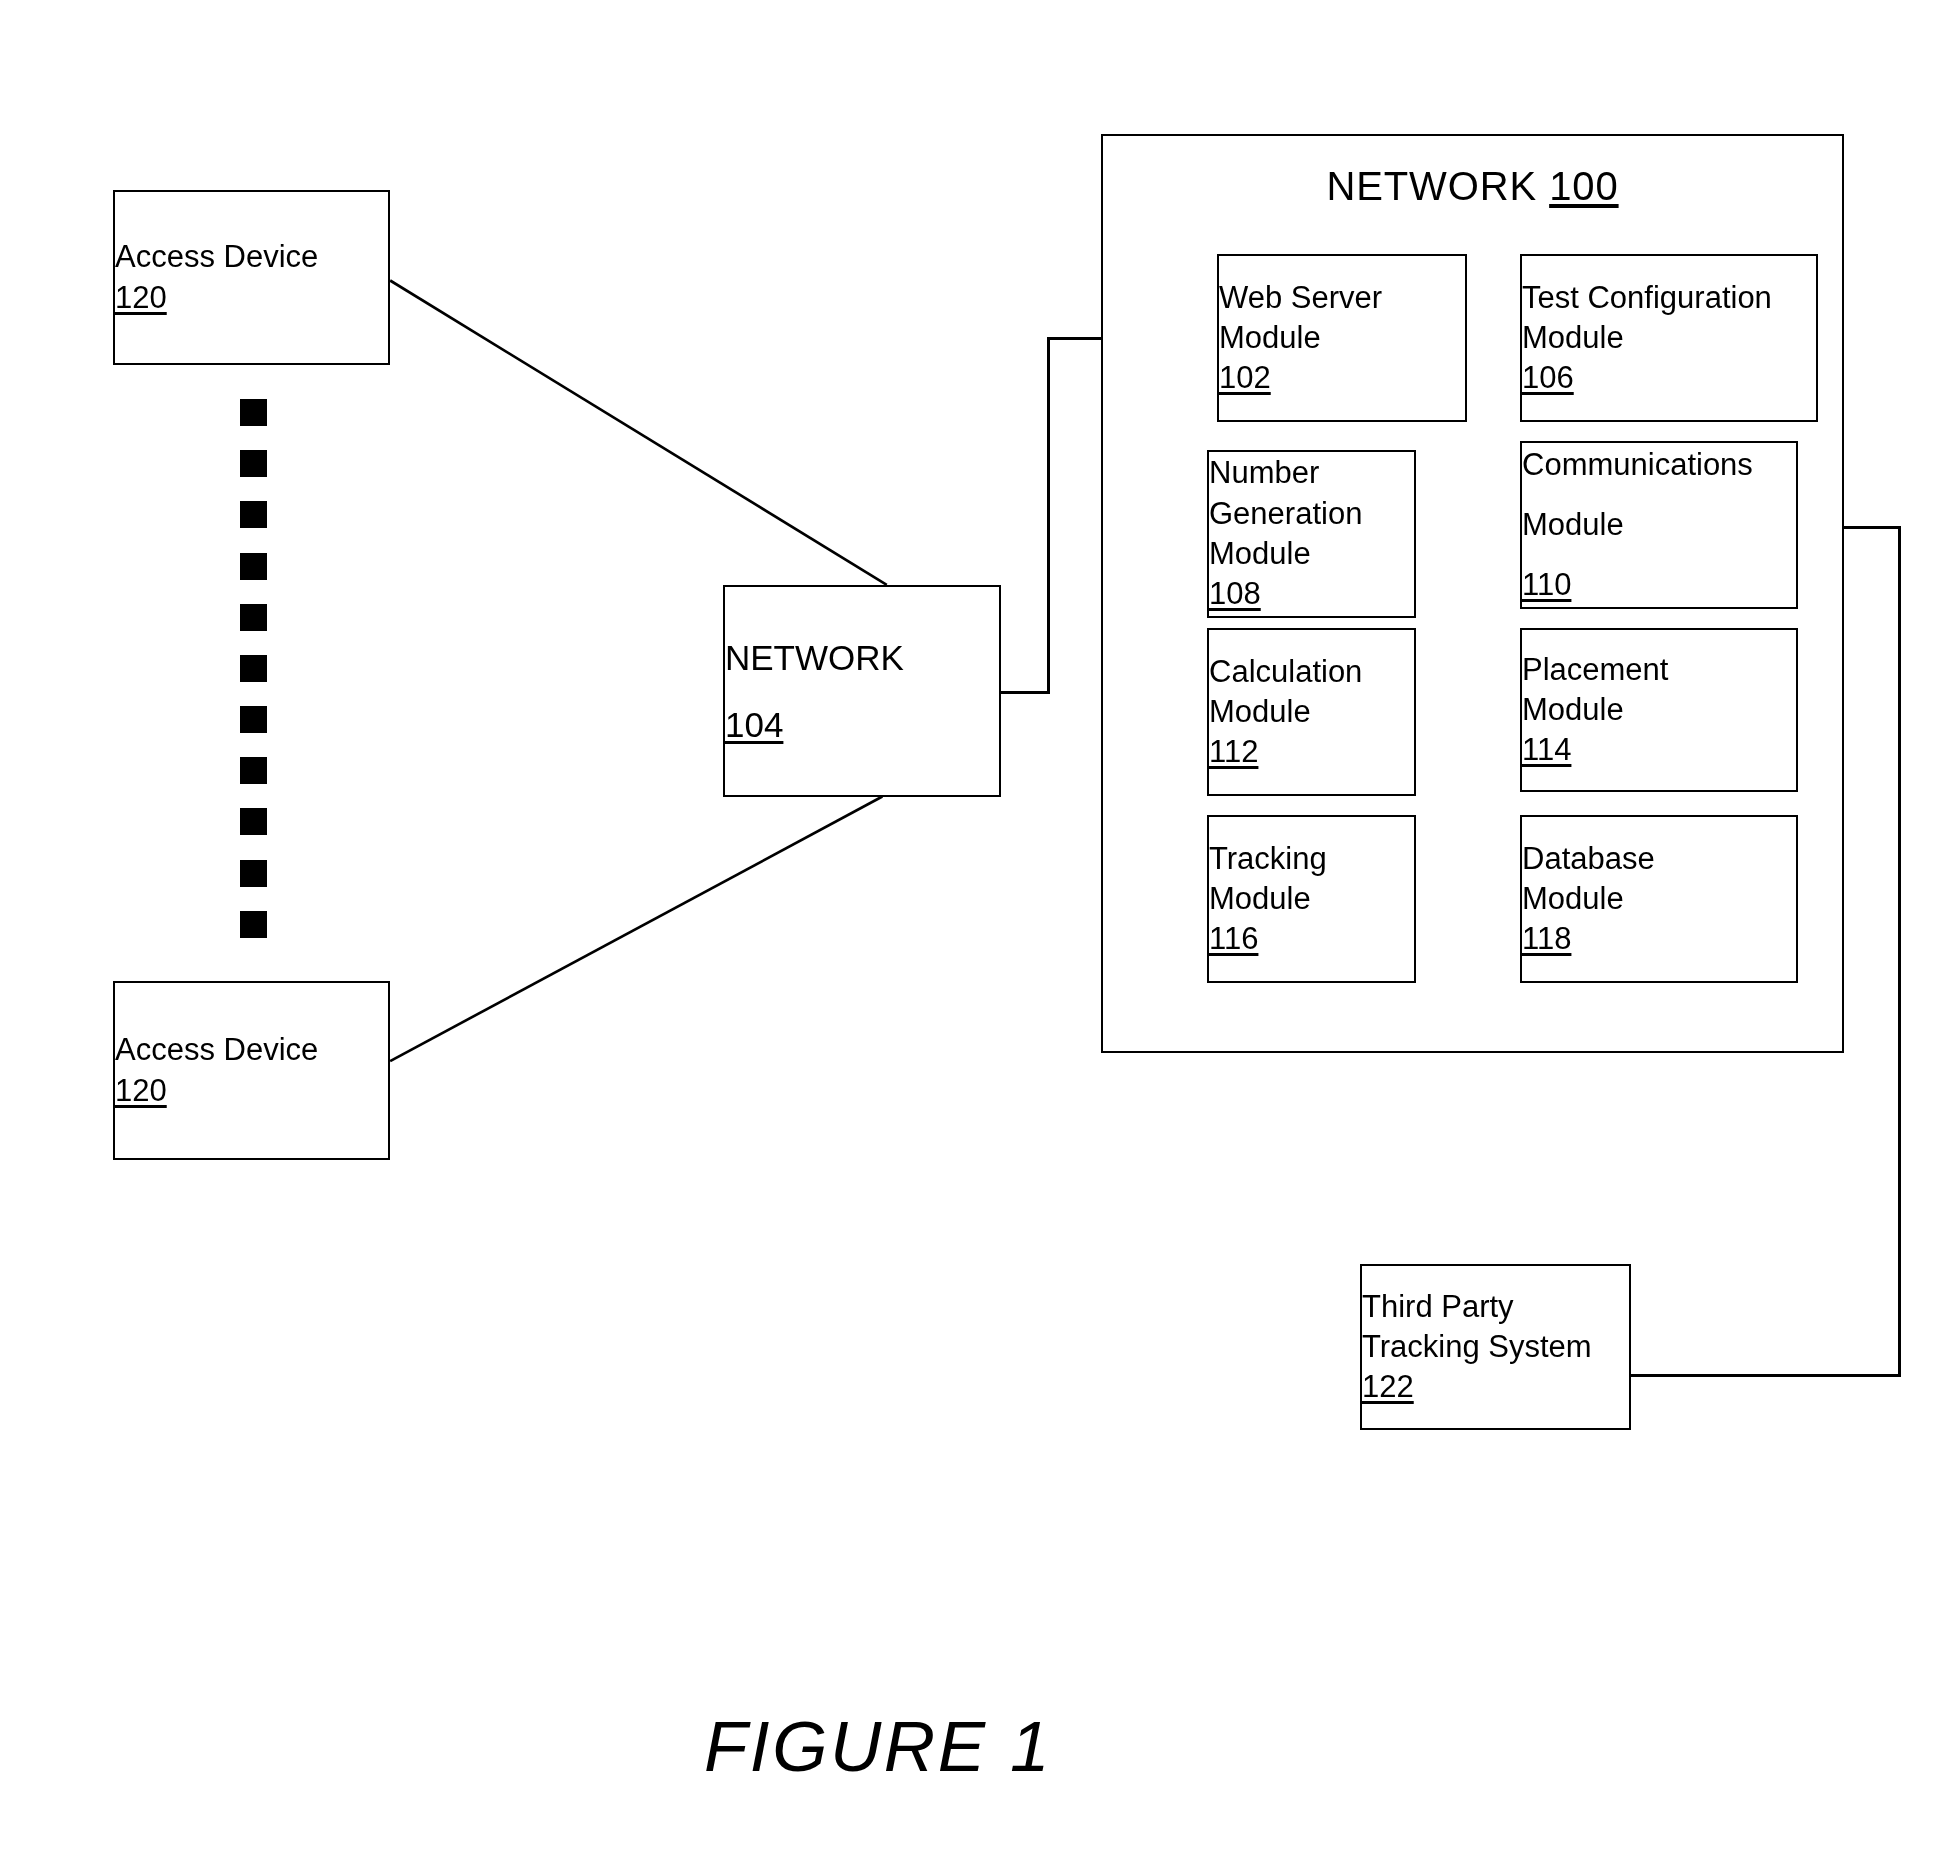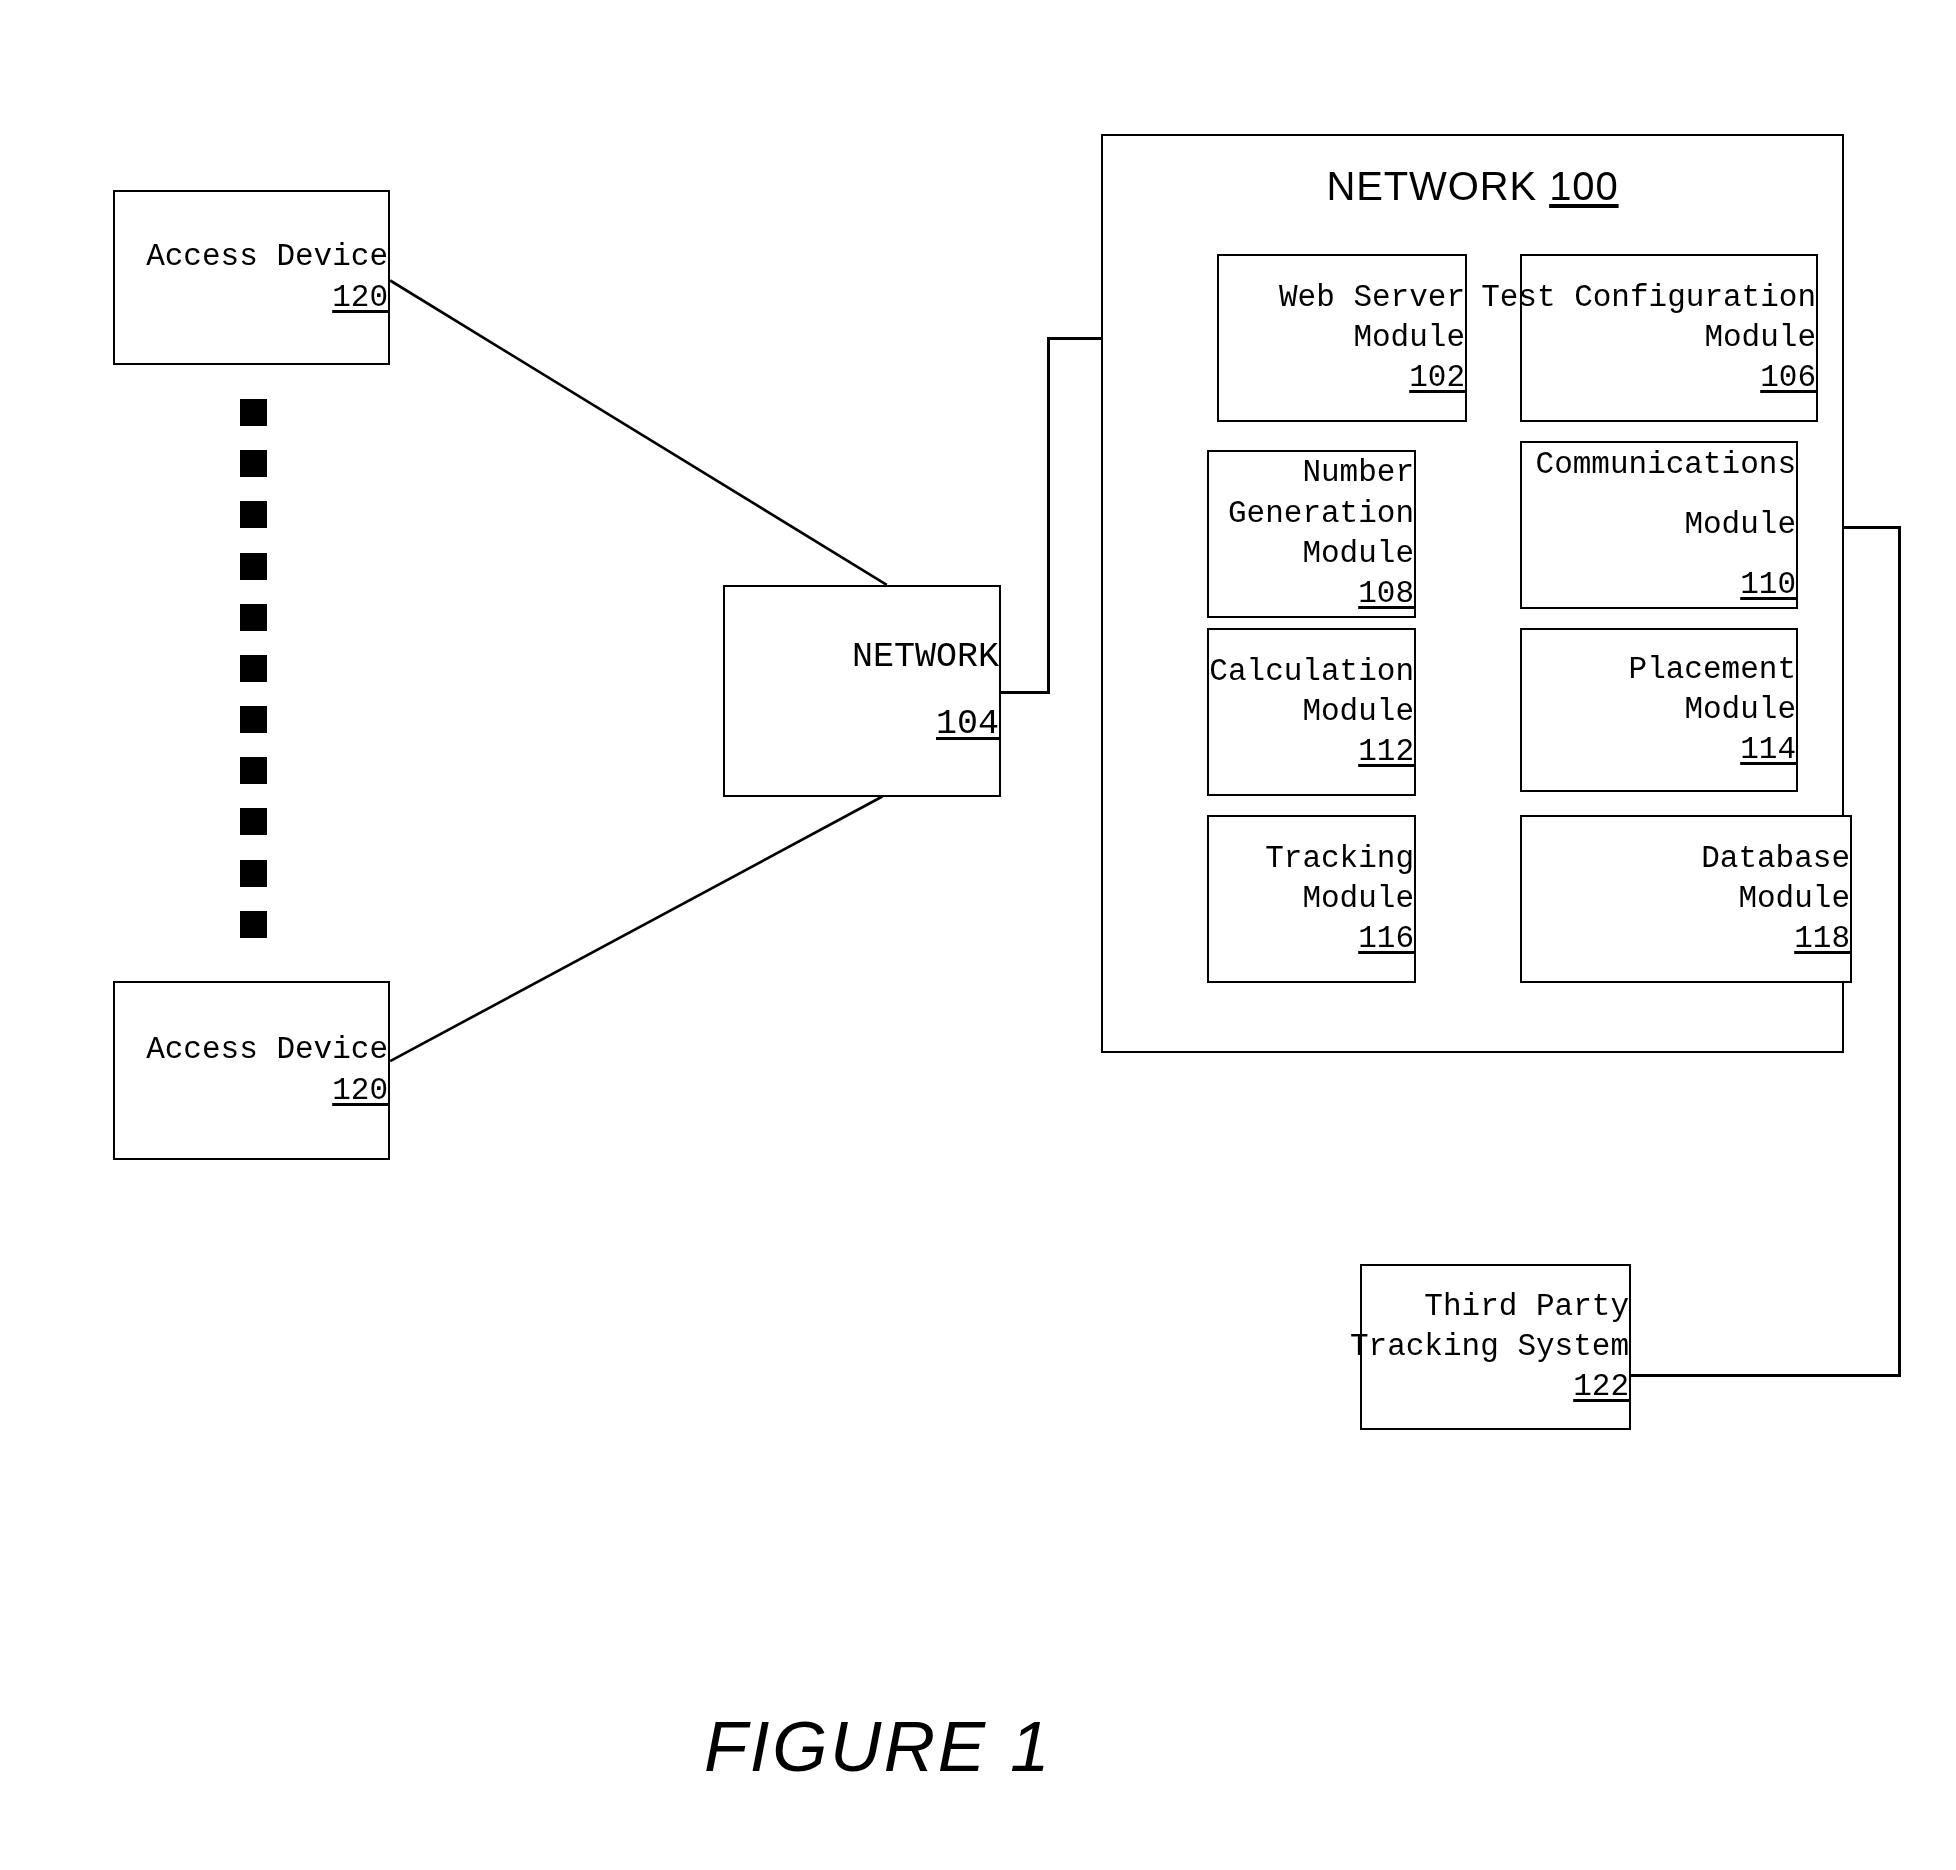--- a/index.html
+++ b/index.html
@@ -17,25 +17,24 @@
     color: #000000;
   }
   
   .box {
     position: absolute;
     box-sizing: border-box;
     border: 2.6px solid #000000;
     background: #ffffff;
     display: flex;
     flex-direction: column;
-    align-items: flex-end;
+    align-items: flex-start;
     justify-content: center;
     text-align: center;
     line-height: 1.30;
-    font-family: Liberation Mono, monospace;
   }
   .box .lbl {
     display: block;
     white-space: nowrap;
   }
   .num {
     display: block;
     text-decoration: underline;
     text-underline-offset: 3.5px;
   }
@@ -200,21 +199,21 @@
     <span class="lbl">Module</span>
     <span class="num">114</span>
   </div>
 
   <div class="box module" style="left:1207px; top:815px; width:209px; height:168px;">
     <span class="lbl">Tracking</span>
     <span class="lbl">Module</span>
     <span class="num">116</span>
   </div>
 
-  <div class="box module" style="left:1520px; top:815px; width:332px; height:168px;">
+  <div class="box module" style="left:1520px; top:815px; width:278px; height:168px;">
     <span class="lbl">Database</span>
     <span class="lbl">Module</span>
     <span class="num">118</span>
   </div>
 
   <div class="box" style="left:1360px; top:1264px; width:271px; height:166px; font-size:31px;">
     <span class="lbl">Third Party</span>
     <span class="lbl">Tracking System</span>
     <span class="num">122</span>
   </div>

